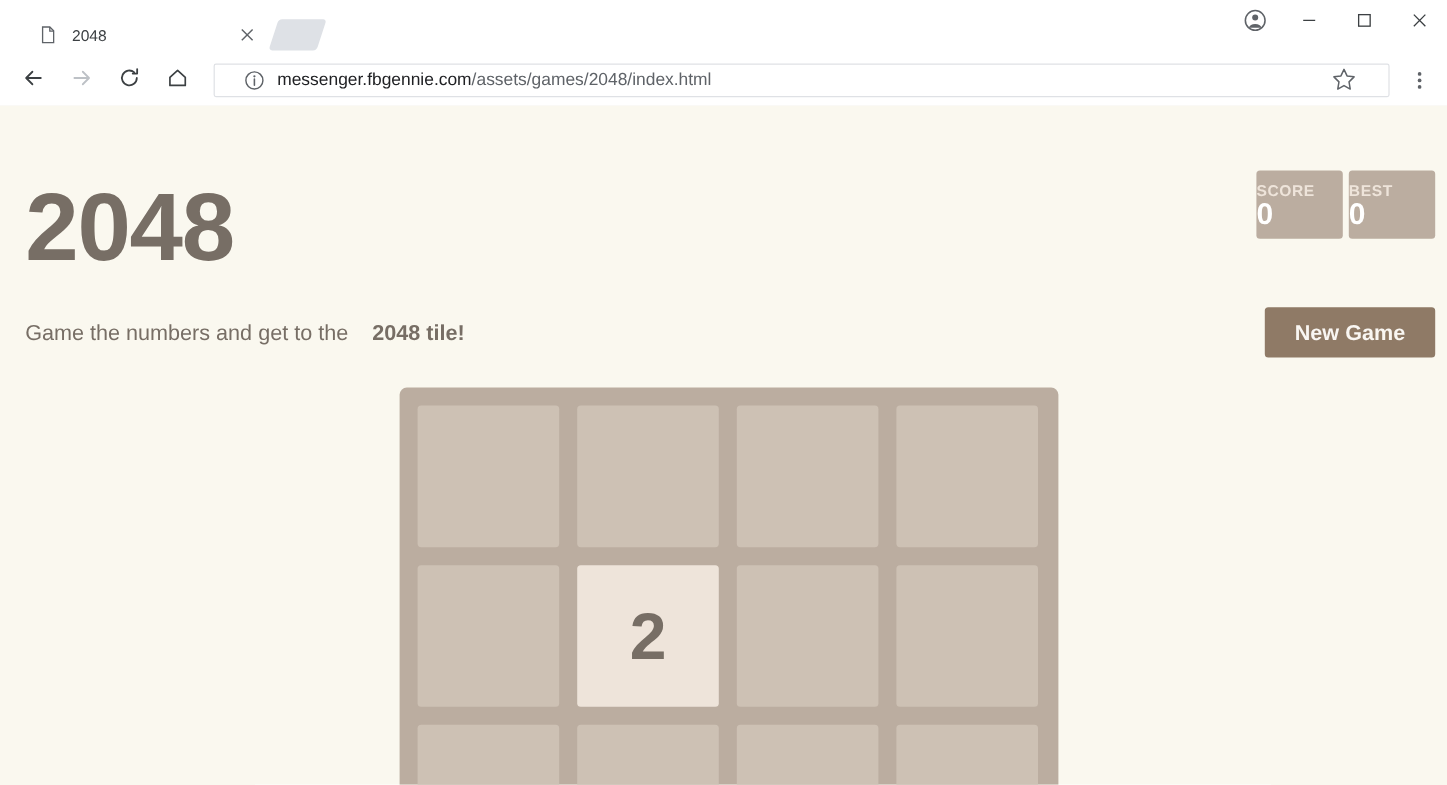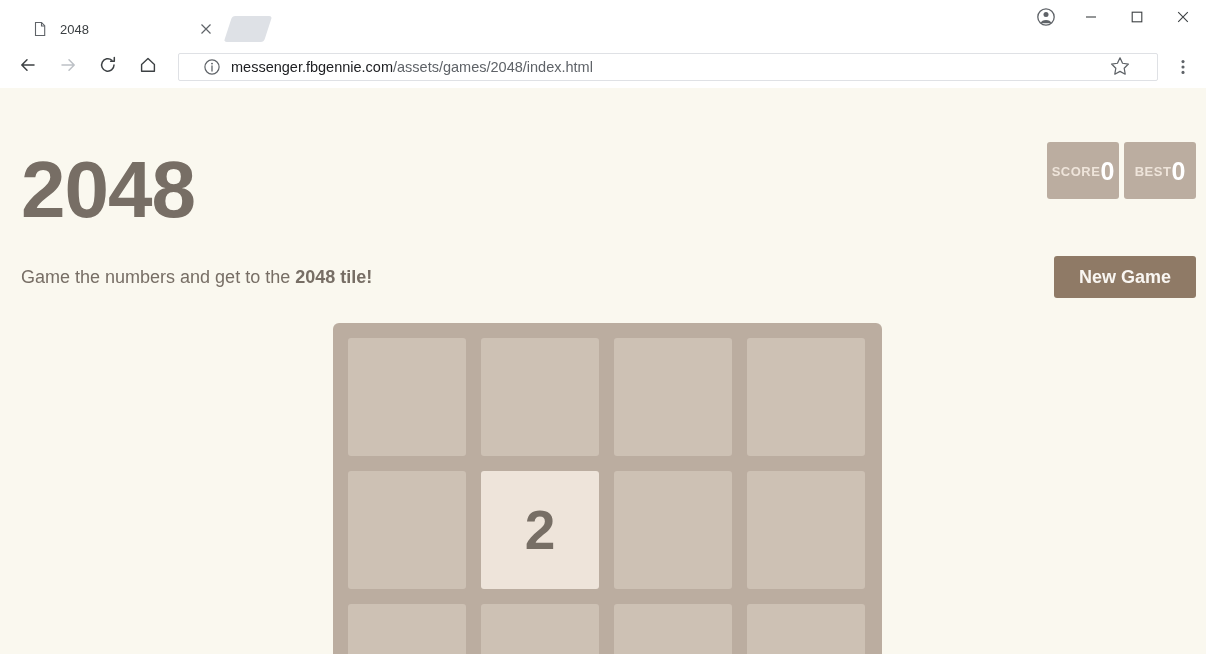--- a/index.html
+++ b/index.html
@@ -97,26 +97,26 @@
   }
   .heading {
     position: absolute; left: 21px; top: 62px;
     font-size: 80px; font-weight: bold; color: #776e65;
     line-height: 80px; letter-spacing: -1px;
   }
   .tagline {
     position: absolute; left: 21px; top: 178px;
     font-size: 18px; color: #776e65; line-height: 22px;
   }
-  .tagline b { font-weight: bold; color: #776e65; }
+  .tagline b { font-weight: bold; color: #776e65; margin-left: 15px; }
 
   .scores { position: absolute; right: 10px; top: 54px; display: flex; gap: 5px; }
   .score-box {
     width: 72px; height: 57px; background: #bbada0; border-radius: 3px;
-    display: flex; flex-direction: row; align-items: center; justify-content: center;
+    display: flex; flex-direction: column; justify-content: center;
     padding-top: 2px;
   }
   .score-label {
     font-size: 13px; font-weight: bold; color: #eee4da;
     letter-spacing: 0.5px; line-height: 15px;
   }
   .score-value {
     font-size: 25px; font-weight: bold; color: #ffffff; line-height: 27px;
   }
 

